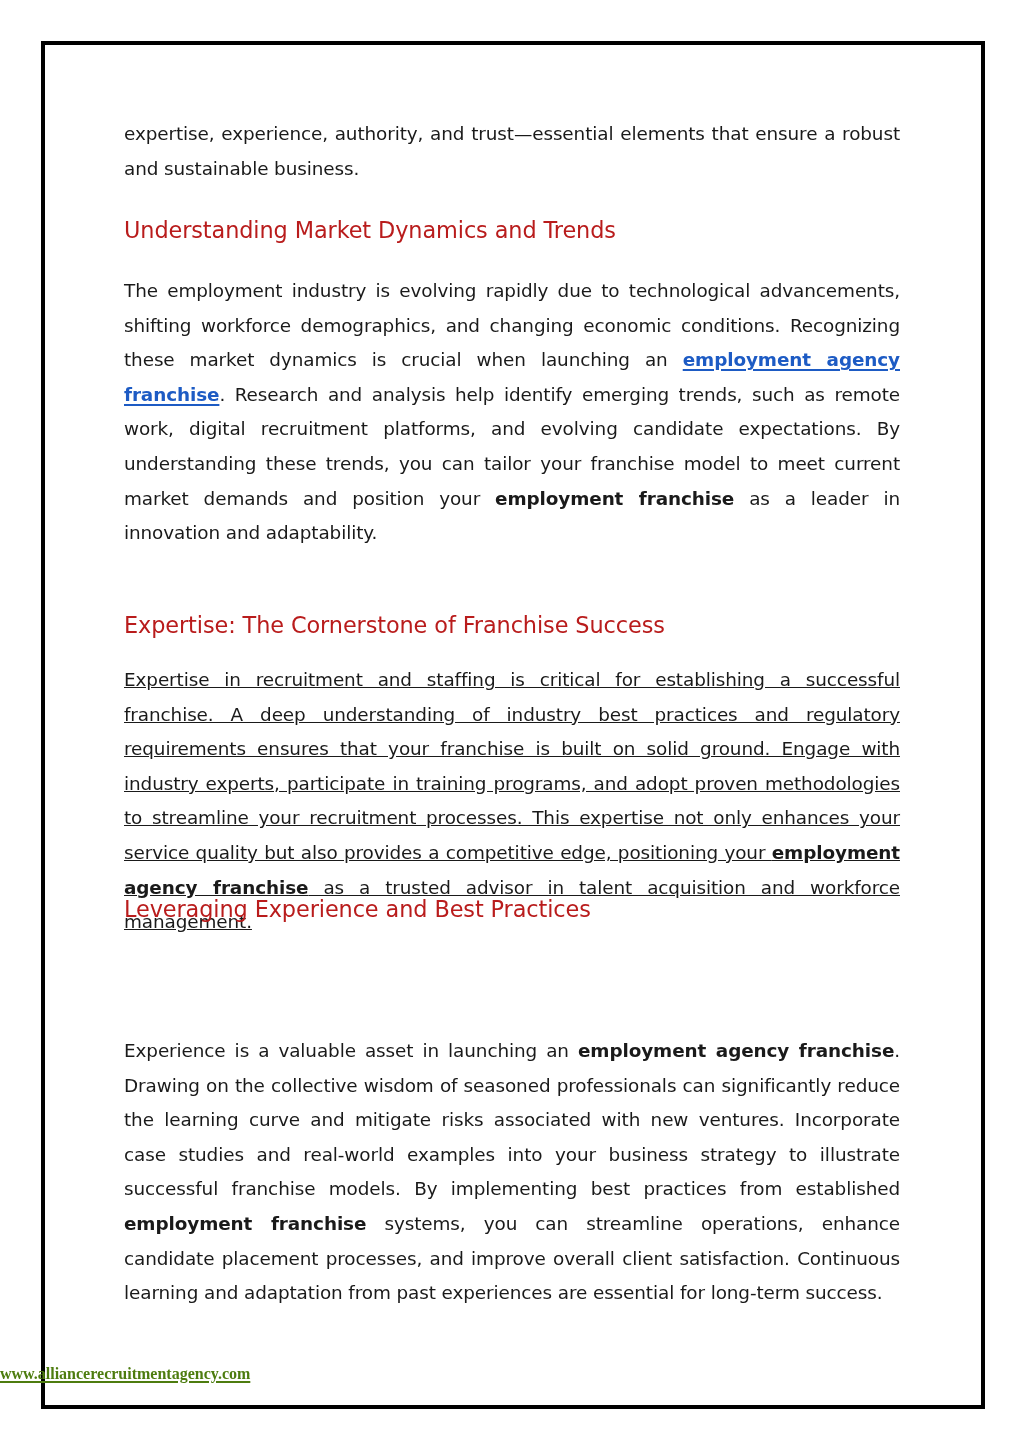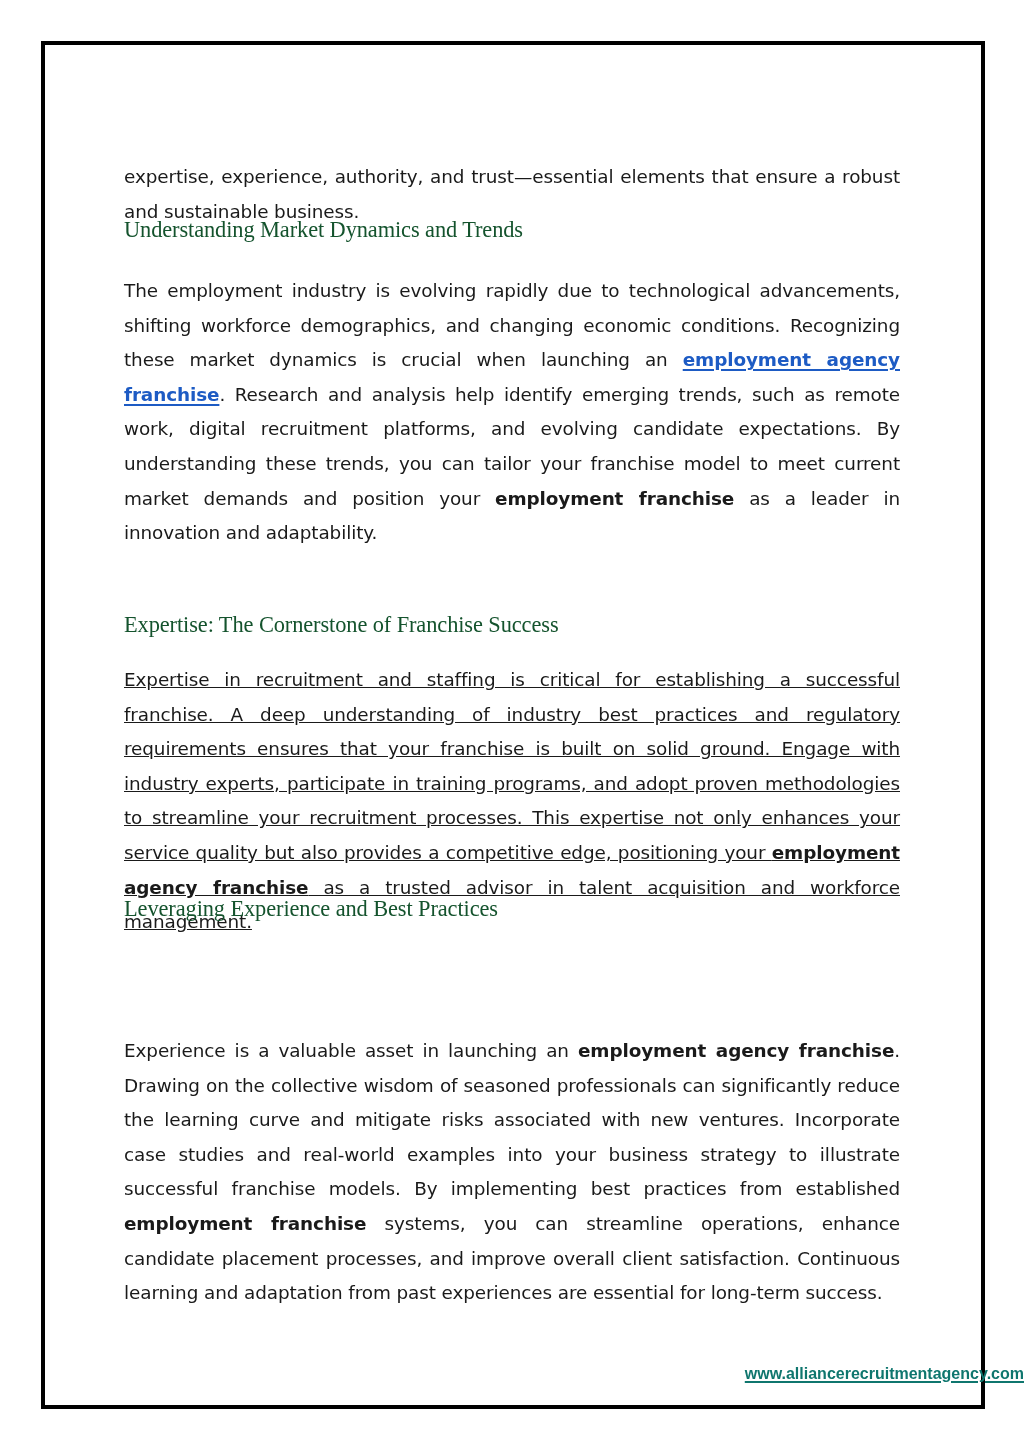--- a/index.html
+++ b/index.html
@@ -37,49 +37,48 @@
       text-align: justify;
       text-align-last: left;
       letter-spacing: -0.1px;
       word-spacing: 0px;
     }
     .heading {
       margin: 0;
       font-weight: normal;
       font-size: 22.4px;
       line-height: 30px;
-      color: #14532d;
+      color: #b91c1c;
       letter-spacing: -0.1px;
-      font-family: Liberation Serif, serif;
     }
-    .p0 { position: absolute; top: 0px; margin-top: 43px; }
+    .p0 { position: absolute; top: 0px; }
     .h1 { position: absolute; top: 98px; }
     .p1 { position: absolute; top: 157px; }
     .h2 { position: absolute; top: 460px; margin-top: 33px; }
     .p2 { position: absolute; top: 546px; text-decoration: underline; }
     .h3 { position: absolute; top: 777px; }
     .p3 { position: absolute; top: 917px; }
     .bold { font-weight: bold; }
     .inline-link {
       color: #1d5bc4;
       font-weight: bold;
       text-decoration: underline;
       text-decoration-thickness: 2px;
       text-underline-offset: 3px;
     }
     .footer-link {
       position: absolute;
       left: 0;
       width: 1024px;
       top: 1365px;
-      text-align: right;
-      font-family: Liberation Sans, sans-serif;
+      text-align: left;
+      font-family: Liberation Serif, serif;
       font-weight: bold;
       font-size: 16px;
-      color: #0f766e;
+      color: #4d7c0f;
       text-decoration: underline;
       text-decoration-thickness: 1.5px;
       text-underline-offset: 2px;
     }
     .footer-link span {
       cursor: pointer;
     }
   </style>
 </head>
 <body>

